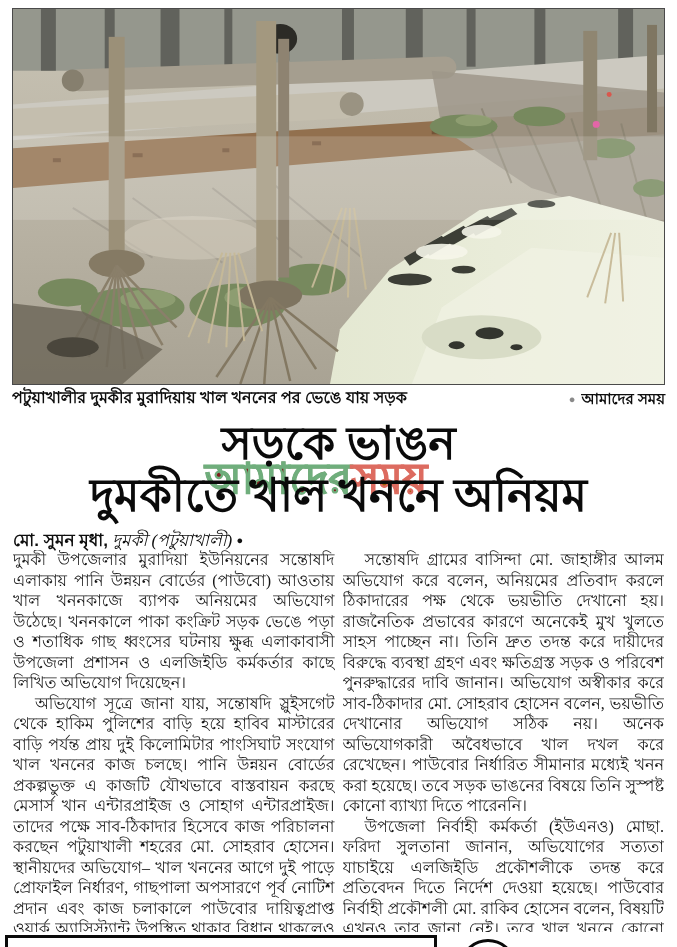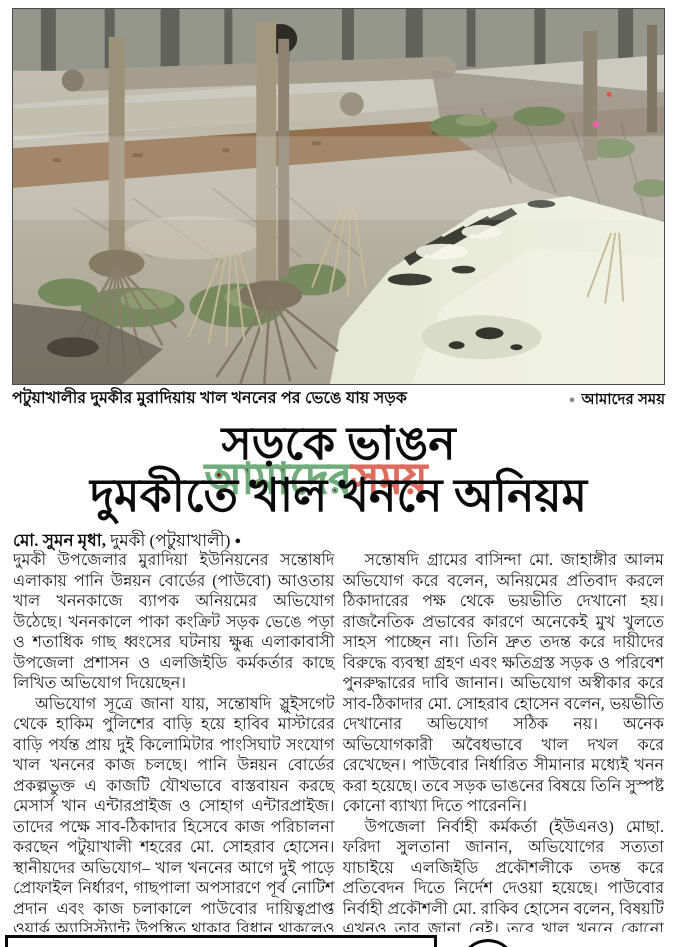--- a/index.html
+++ b/index.html
@@ -40,22 +40,22 @@
     user-select:none;pointer-events:none;
   }
   .wm-green{color:#7f1d1d;font-family:Liberation Serif, serif;-webkit-text-stroke:1px #6fae7c;}
   .wm-red{color:#a16207;-webkit-text-stroke:1px #dd6b60;}
   
   .byline{
     position:absolute;left:13px;top:527px;width:330px;
     font-size:17px;color:#0d0d0d;
     font-family:"Liberation Sans","DejaVu Sans",sans-serif;
   }
-  .byline .name{font-weight:700;font-family:Liberation Serif, serif;}
-  .byline .loc{font-family:"Liberation Serif","DejaVu Serif",serif;text-align:center;}
+  .byline .name{font-weight:700;}
+  .byline .loc{font-style:italic;font-family:"Liberation Serif","DejaVu Serif",serif;text-align:center;}
   .byline .dot{font-size:11px;vertical-align:2px;color:#111;}
   
   .article{
     position:absolute;left:13px;top:550px;width:651px;height:382px;
     display:flex;gap:8px;overflow:hidden;justify-content:flex-end;
   }
   .col{flex:1 1 0;overflow:hidden;}
   .col p{
     margin:0;font-size:16px;line-height:20.5px;text-align:justify;
     color:#161616;

